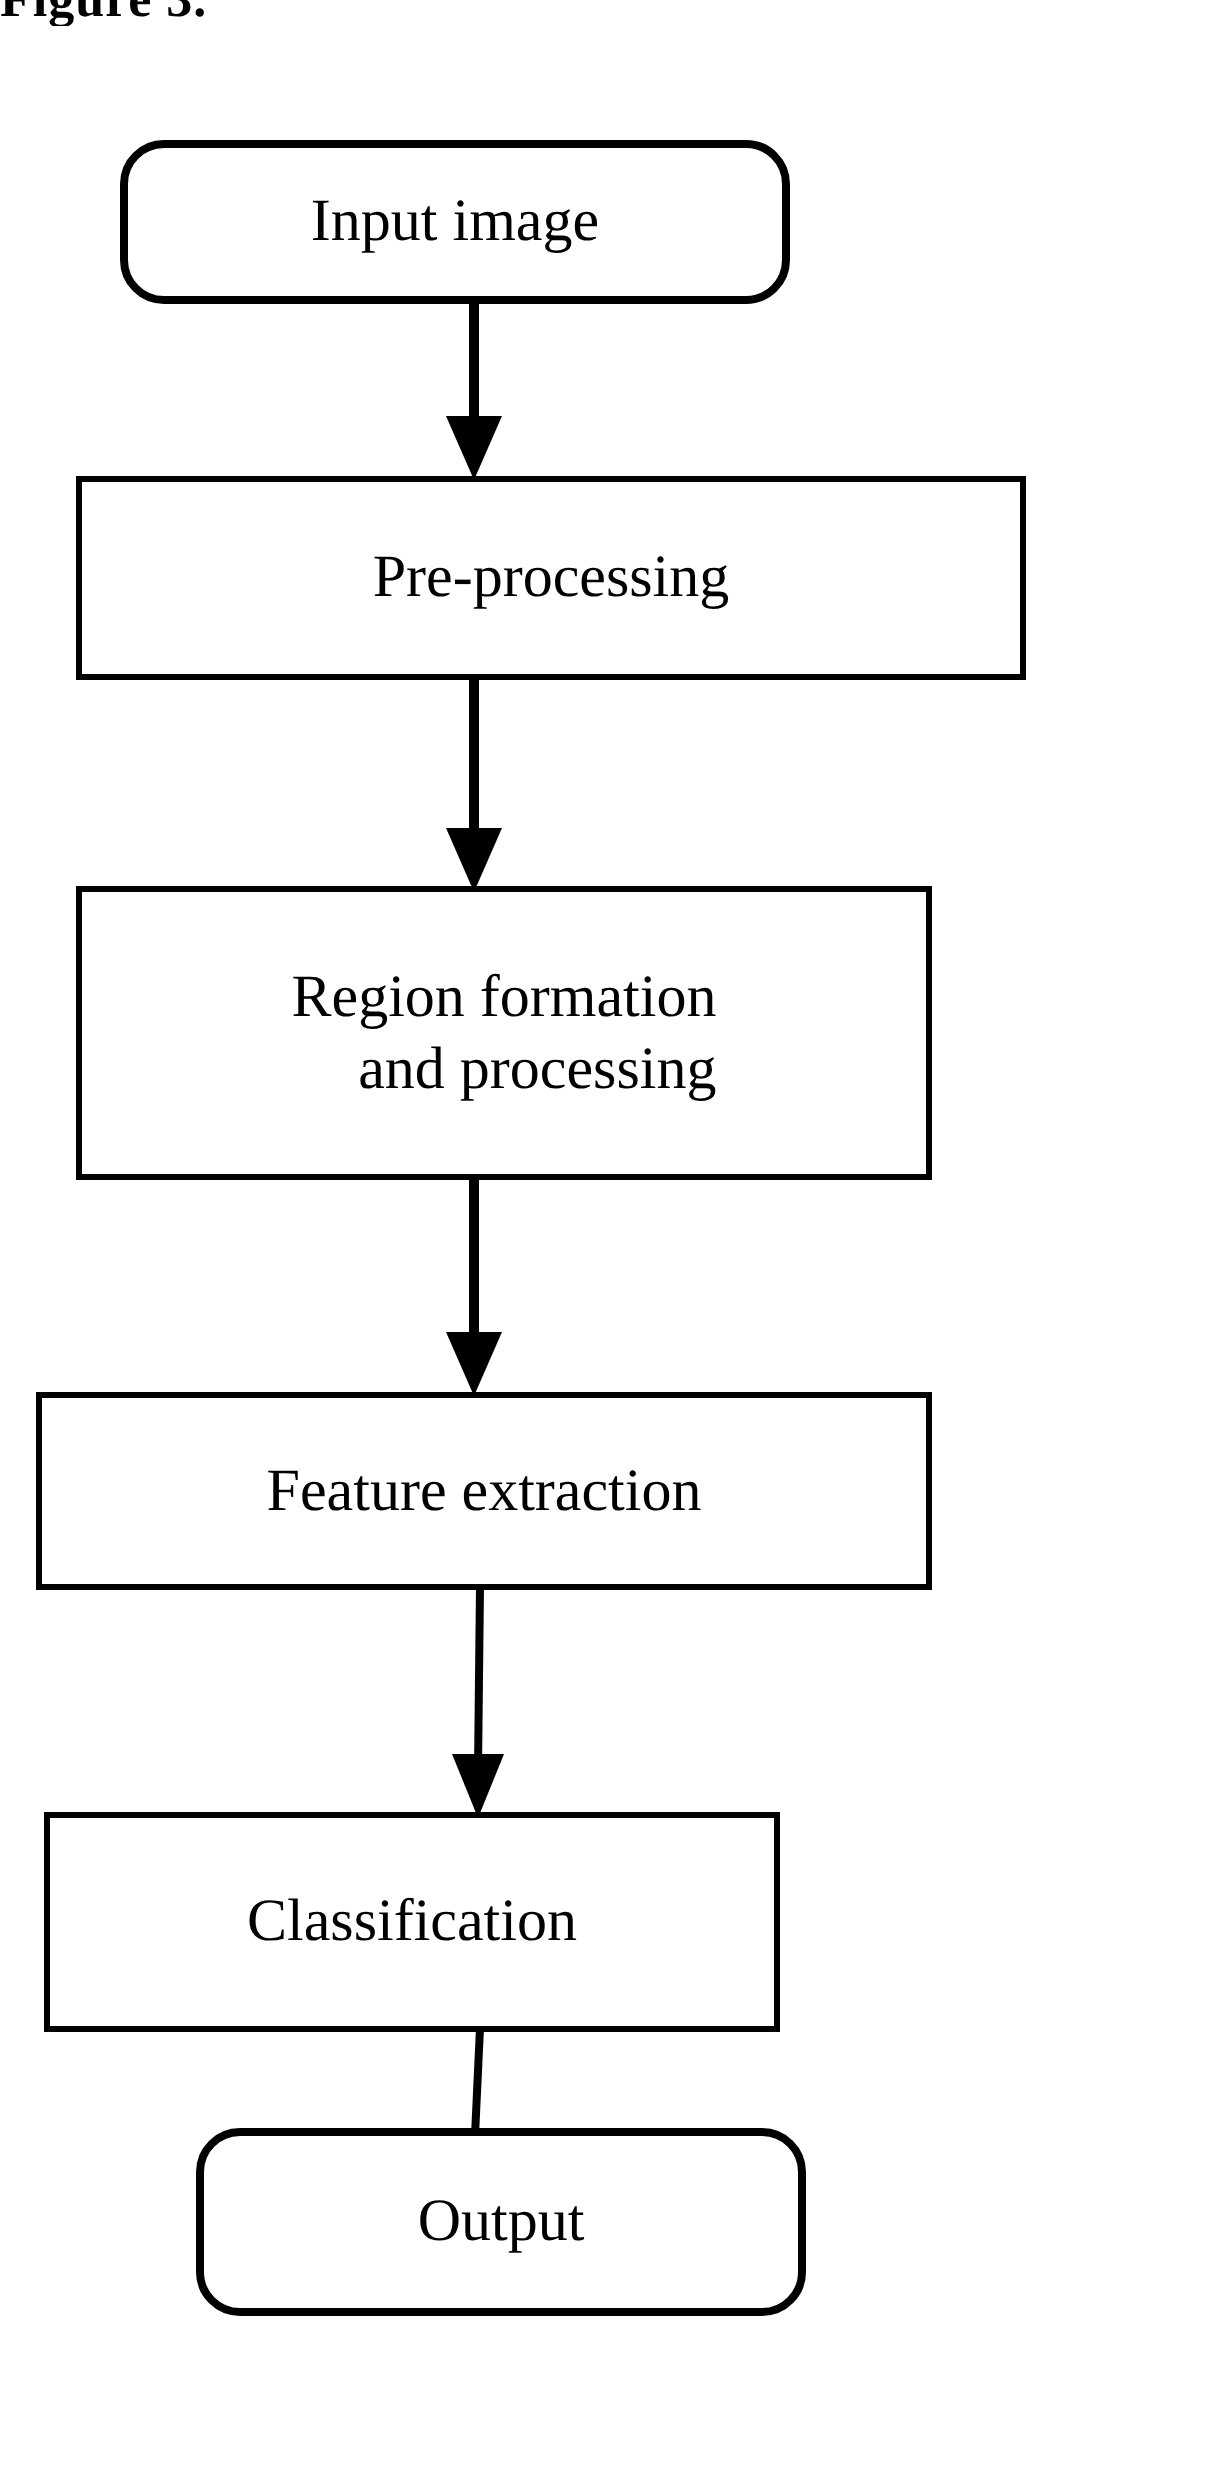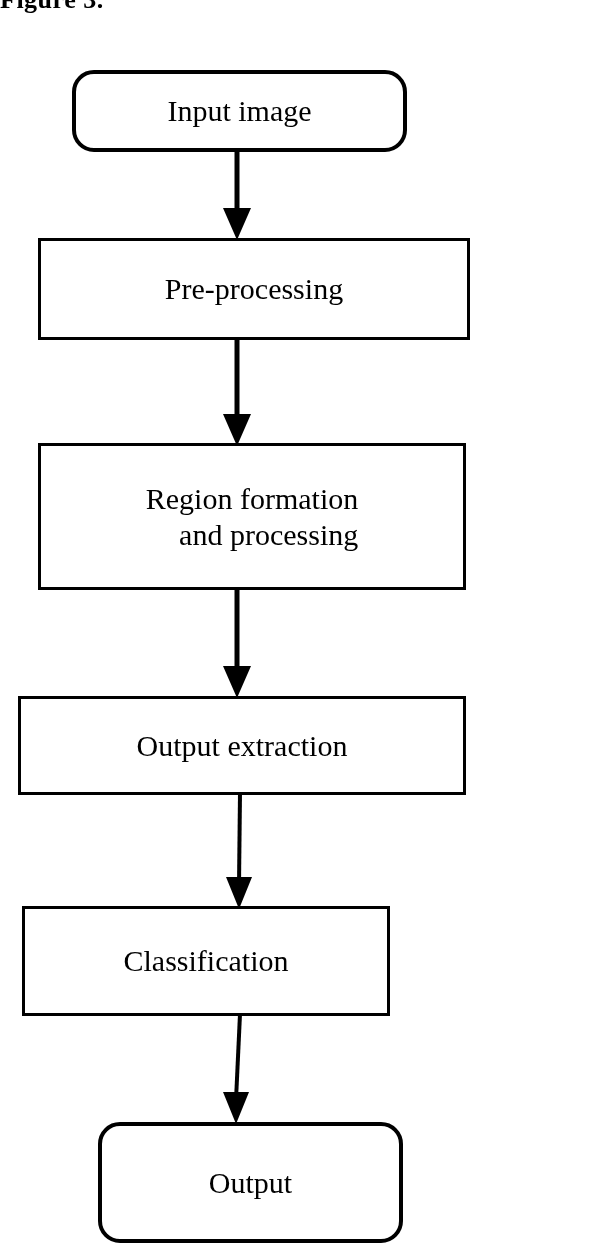--- a/index.html
+++ b/index.html
@@ -72,32 +72,32 @@
 </style>
 </head>
 <body>
 
 <div id="canvas">
 
   <div id="caption-clip">
     <span class="caption-text">Figure 3.</span>
   </div>
 
-  <div class="node terminator" style="left:72px; top:70px; width:335px; height:82px;">
+  <div class="node terminator" style="left:60px; top:70px; width:335px; height:82px;">
     <span class="node-label">Input image</span>
   </div>
 
   <div class="connector" style="left:216px; top:150px; width:44px; height:92px;">
     <svg width="44" height="92" viewBox="0 0 44 92">
       <line x1="21" y1="0" x2="21" y2="68" stroke="#000000" stroke-width="5"></line>
       <polygon points="21,90 7,58 35,58" fill="#000000"></polygon>
     </svg>
   </div>
 
-  <div class="node" style="left:38px; top:238px; width:432px; height:102px;">
+  <div class="node" style="left:38px; top:238px; width:475px; height:102px;">
     <span class="node-label">Pre-processing</span>
   </div>
 
   <div class="connector" style="left:216px; top:338px; width:44px; height:110px;">
     <svg width="44" height="110" viewBox="0 0 44 110">
       <line x1="21" y1="0" x2="21" y2="84" stroke="#000000" stroke-width="5"></line>
       <polygon points="21,108 7,76 35,76" fill="#000000"></polygon>
     </svg>
   </div>
 
@@ -107,38 +107,38 @@
   </div>
 
   <div class="connector" style="left:216px; top:588px; width:44px; height:112px;">
     <svg width="44" height="112" viewBox="0 0 44 112">
       <line x1="21" y1="0" x2="21" y2="86" stroke="#000000" stroke-width="5"></line>
       <polygon points="21,110 7,78 35,78" fill="#000000"></polygon>
     </svg>
   </div>
 
   <div class="node" style="left:18px; top:696px; width:448px; height:99px;">
-    <span class="node-label">Output extraction</span>
+    <span class="node-label">Feature extraction</span>
   </div>
 
   <div class="connector" style="left:218px; top:793px; width:44px; height:118px;">
     <svg width="44" height="118" viewBox="0 0 44 118">
       <line x1="22" y1="0" x2="21" y2="92" stroke="#000000" stroke-width="4"></line>
       <polygon points="21,116 8,84 34,84" fill="#000000"></polygon>
     </svg>
   </div>
 
   <div class="node" style="left:22px; top:906px; width:368px; height:110px;">
     <span class="node-label">Classification</span>
   </div>
 
   <div class="connector" style="left:214px; top:1014px; width:48px; height:112px;">
     <svg width="48" height="112" viewBox="0 0 48 112">
       <line x1="26" y1="0" x2="22" y2="86" stroke="#000000" stroke-width="4"></line>
       <polygon points="22,110 9,78 35,78" fill="#000000"></polygon>
     </svg>
   </div>
 
-  <div class="node terminator" style="left:98px; top:1122px; width:305px; height:121px;">
+  <div class="node terminator" style="left:98px; top:1064px; width:305px; height:94px;">
     <span class="node-label">Output</span>
   </div>
 
 </div>
 
 </body></html>

